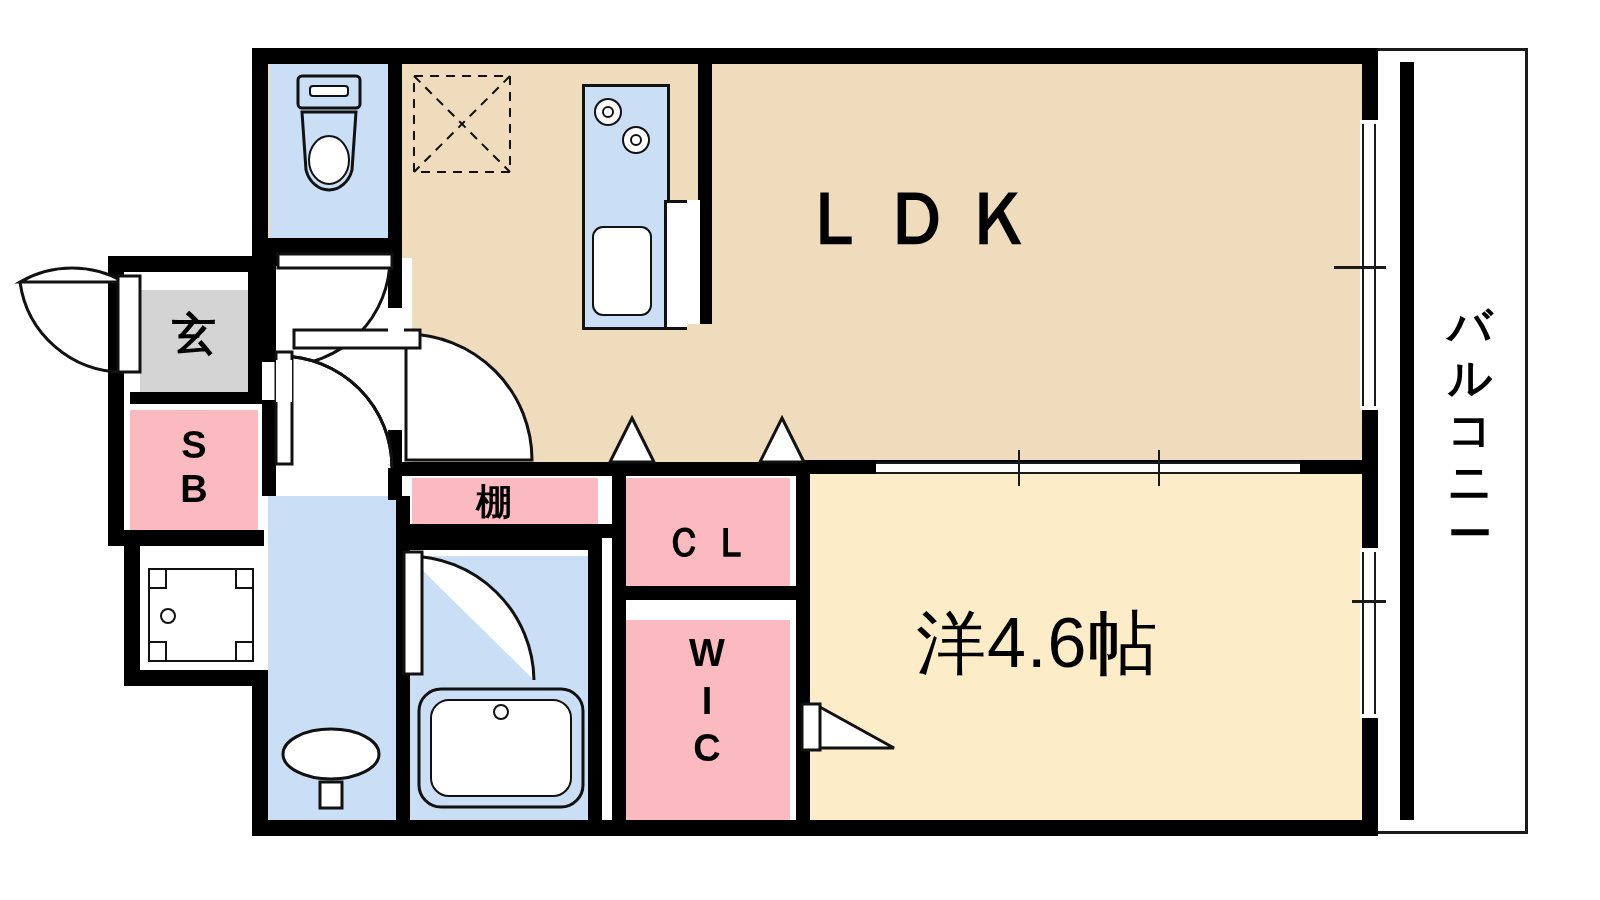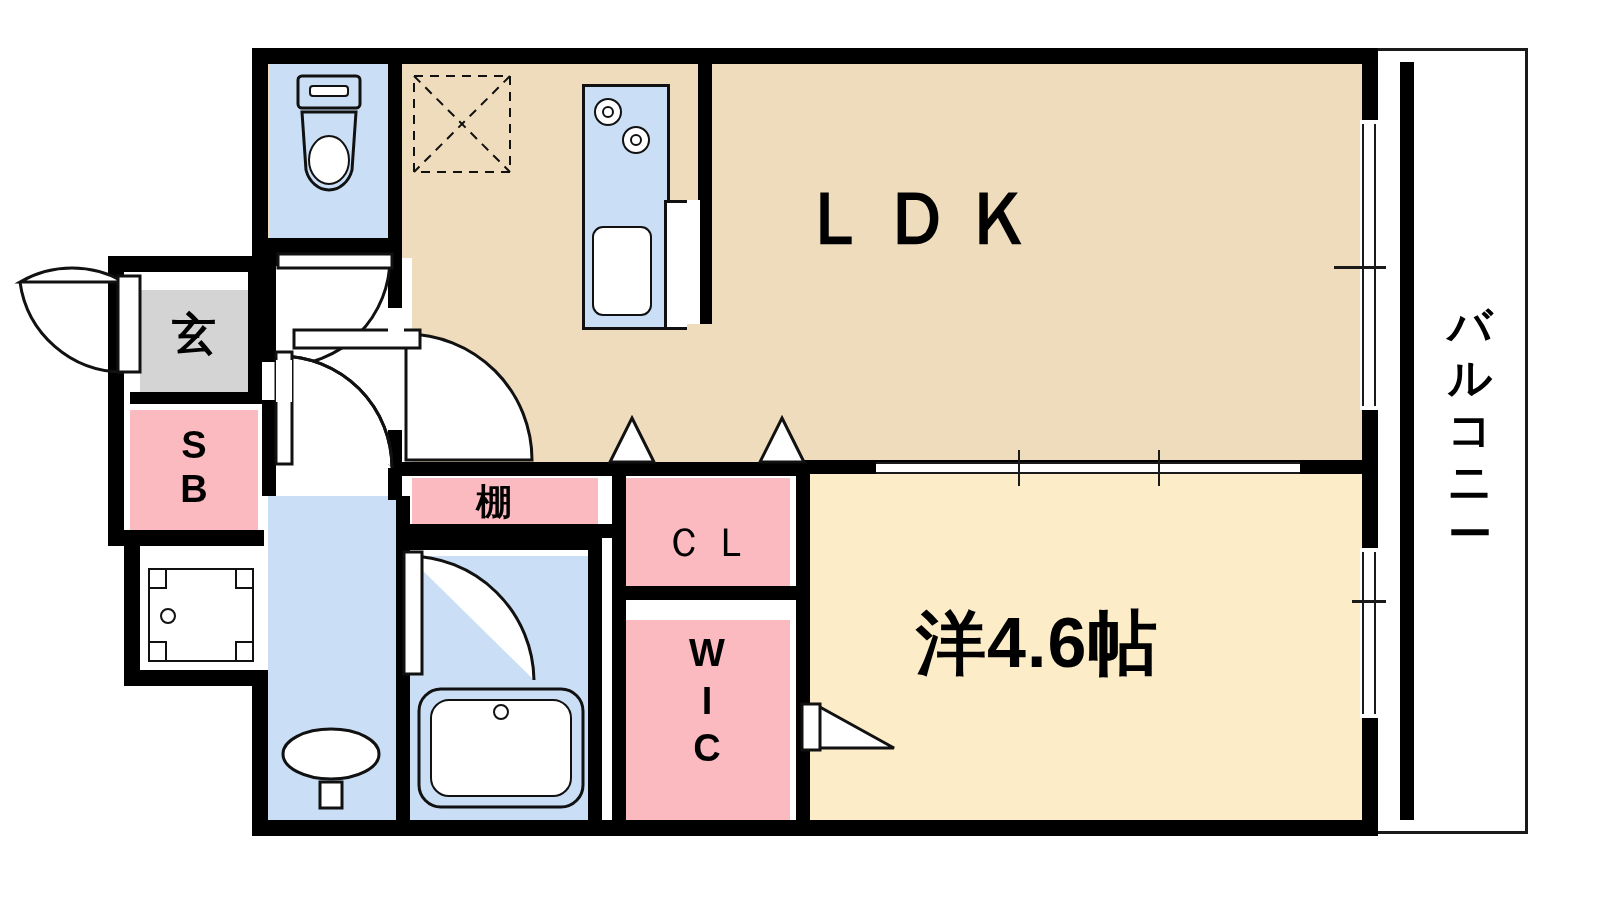--- a/index.html
+++ b/index.html
@@ -48,26 +48,26 @@
     font-weight: bold;
     letter-spacing: 10px;
   }
   .lbl-ldk-size {
     font-size: 70px;
     font-weight: bold;
     letter-spacing: 1px;
   }
   .lbl-room {
     font-size: 70px;
-    font-weight: bold;
+    font-weight: normal;
     letter-spacing: 1px;
   }
   .lbl-cl {
     font-size: 40px;
-    font-weight: normal;
+    font-weight: bold;
     letter-spacing: 8px;
   }
   .lbl-wic {
     font-size: 38px;
     font-weight: bold;
     letter-spacing: 2px;
     line-height: 1.25;
     text-align: center;
   }
   .lbl-balcony {

